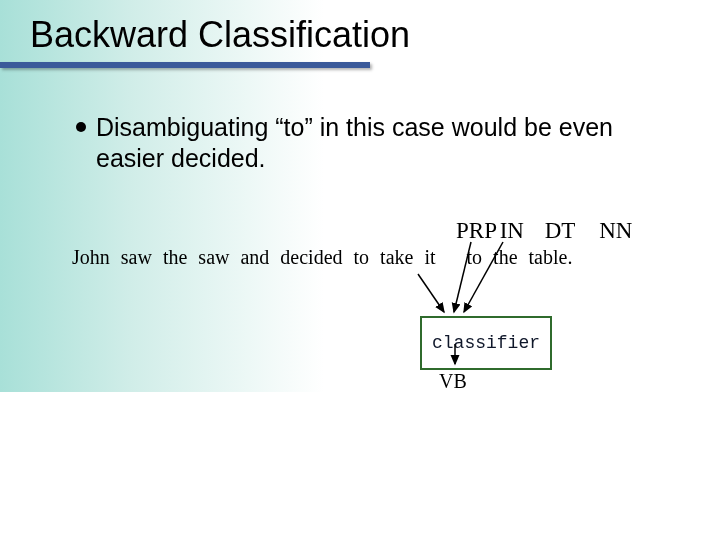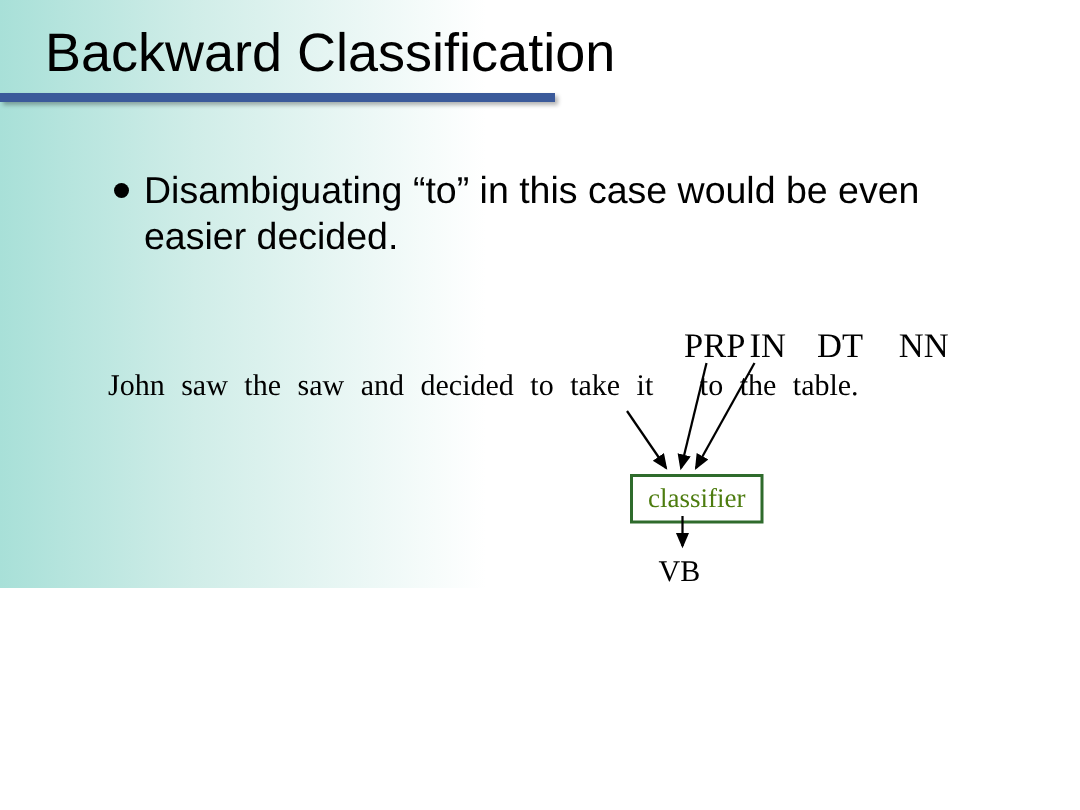--- a/index.html
+++ b/index.html
@@ -73,26 +73,26 @@
     font-family: "Times New Roman", Times, serif;
     font-size: 23px;
     white-space: nowrap;
     color: #000;
   }
   .pos-tag { display: inline-block; }
   .classifier-box {
     position: absolute;
     top: 104px;
     left: 348px;
-    padding: 4px 10px;
+    padding: 15px 10px;
     border: 2px solid #2f6b2c;
     background: #fff;
-    font-family: Liberation Serif, serif;
+    font-family: Liberation Mono, monospace;
     font-size: 18px;
-    color: #4d7c0f;
+    color: #0f172a;
   }
   .output-label {
     position: absolute;
     top: 158px;
     left: 367px;
     font-family: "Times New Roman", Times, serif;
     font-size: 20px;
     color: #000;
     text-align: right;
   }

